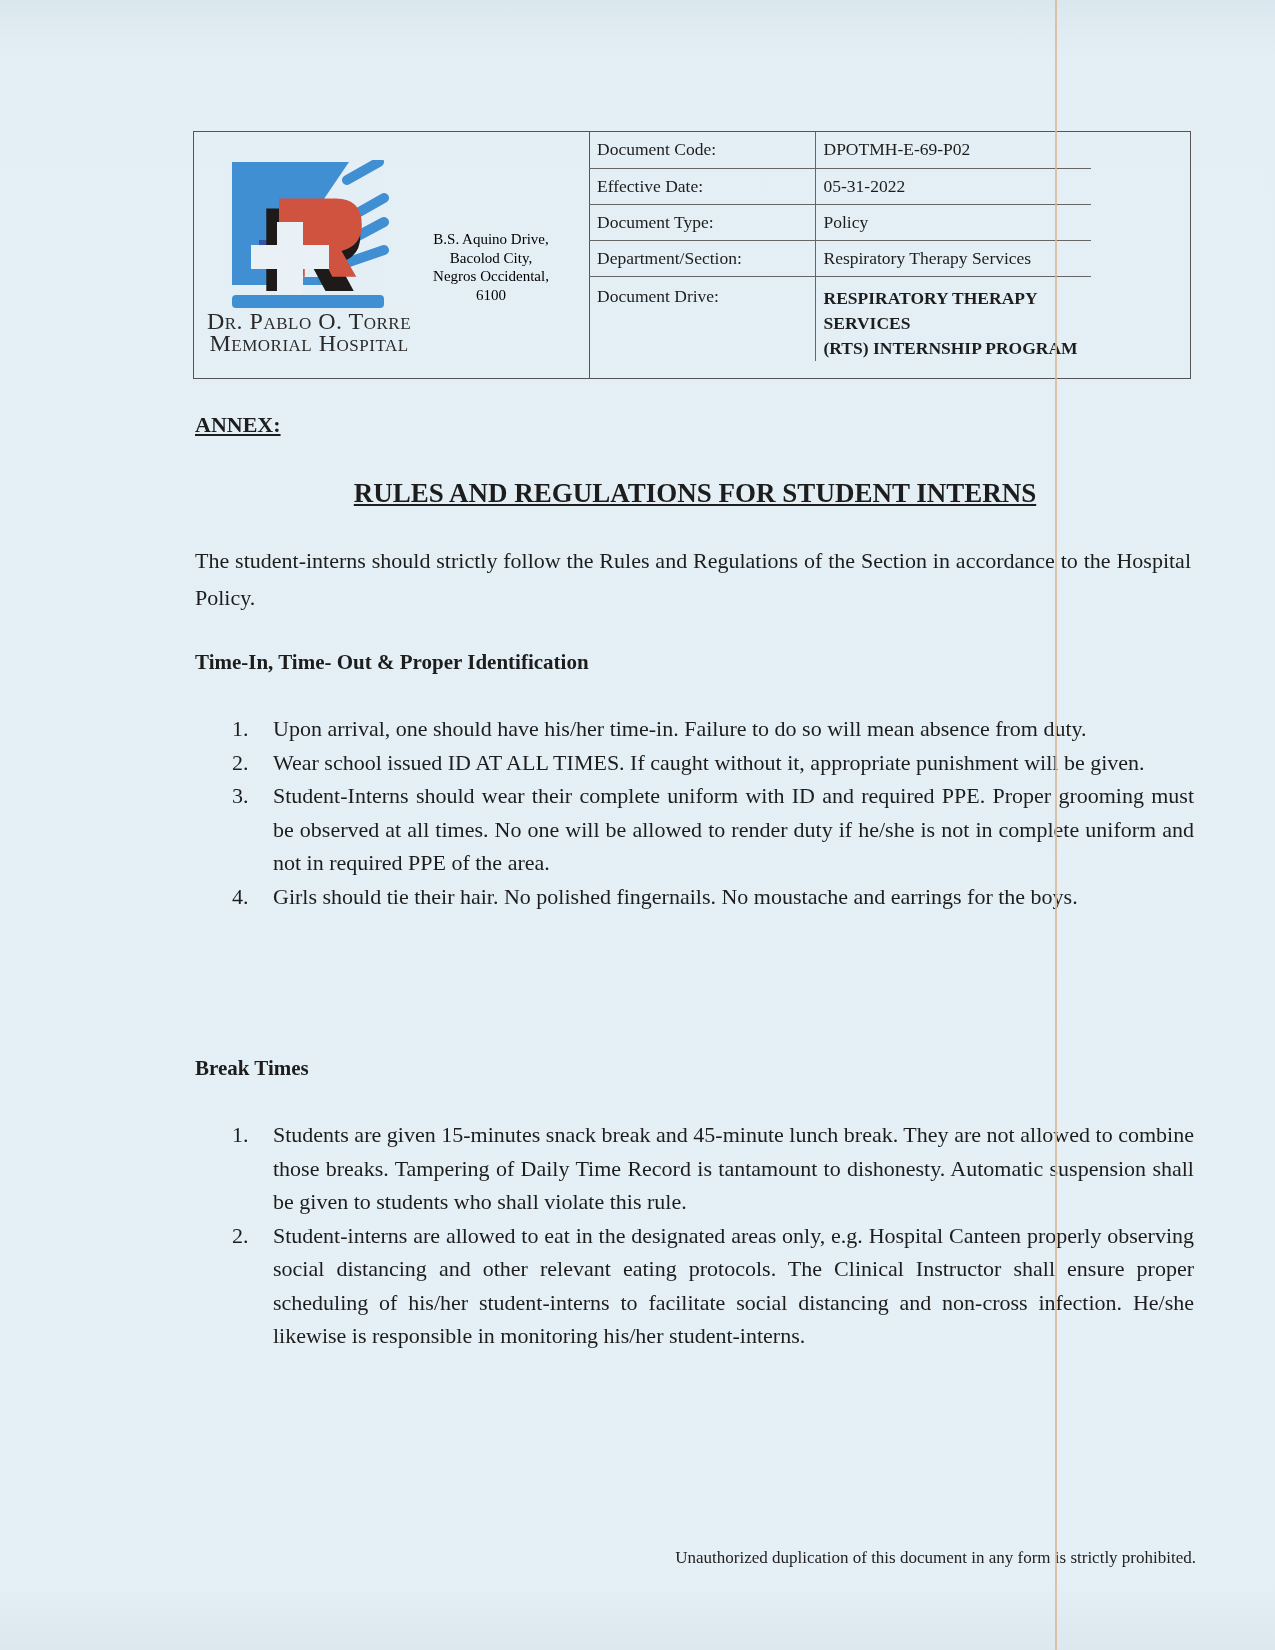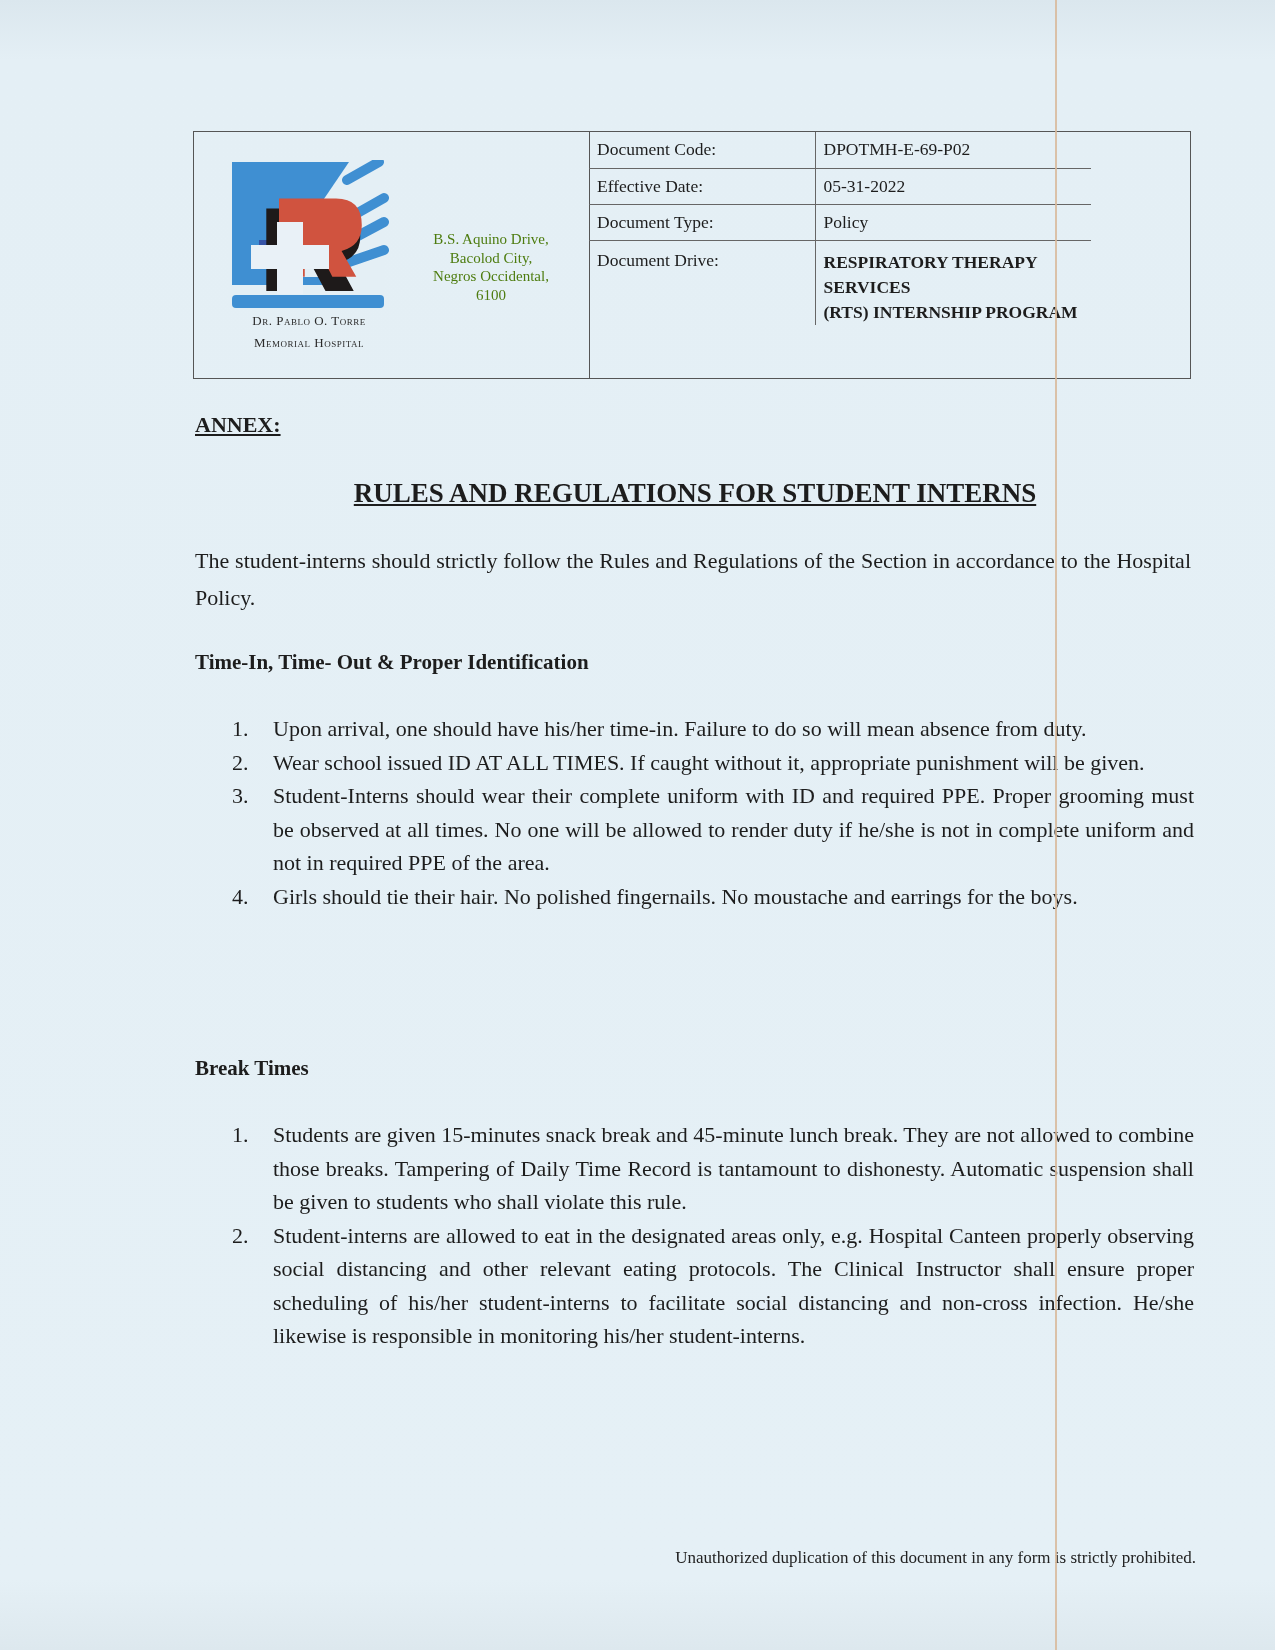--- a/index.html
+++ b/index.html
@@ -25,26 +25,26 @@
   }
   .logo-cell {
     position: absolute; left: 0; top: 0; width: 395px; height: 246px;
     border-right: 1px solid #555;
   }
   .logo {
     position: absolute; left: 35px; top: 28px; width: 160px; height: 150px;
   }
   .hospital-name {
     position: absolute; left: 12px; top: 178px; width: 206px;
-    text-align: center; font-size: 13px; line-height: 22px;
+    text-align: center; font-size: 24px; line-height: 22px;
     font-variant: small-caps; letter-spacing: 0.5px; color: #2a2a2a;
   }
   .address {
     position: absolute; left: 222px; top: 98px; width: 150px;
-    text-align: center; font-size: 15px; line-height: 18.5px; color: #4d7c0f;
+    text-align: center; font-size: 15px; line-height: 18.5px; color: #000000;
   }
   .info-table {
     position: absolute; left: 395px; top: 0; width: 502px;
     border-collapse: collapse;
   }
   .info-table td {
     border-bottom: 1px solid #666; padding: 0 8px; font-size: 17.5px;
     height: 36px; vertical-align: middle; box-sizing: border-box;
   }
   .info-table td.lbl { width: 226px; border-right: 1px solid #666; }
@@ -120,20 +120,24 @@
     </tr>
     <tr>
       <td class="lbl">Effective Date:</td>
       <td>05-31-2022</td>
     </tr>
     <tr>
       <td class="lbl">Document Type:</td>
       <td>Policy</td>
     </tr>
     <tr>
+      <td class="lbl">Department/Section:</td>
+      <td>Respiratory Therapy Services</td>
+    </tr>
+    <tr>
       <td class="lbl">Document Drive:</td>
       <td class="bold">
         <div>RESPIRATORY THERAPY SERVICES</div>
         <div>(RTS) INTERNSHIP PROGRAM</div>
       </td>
     </tr>
   </tbody>
     </table>
 </div>
 

